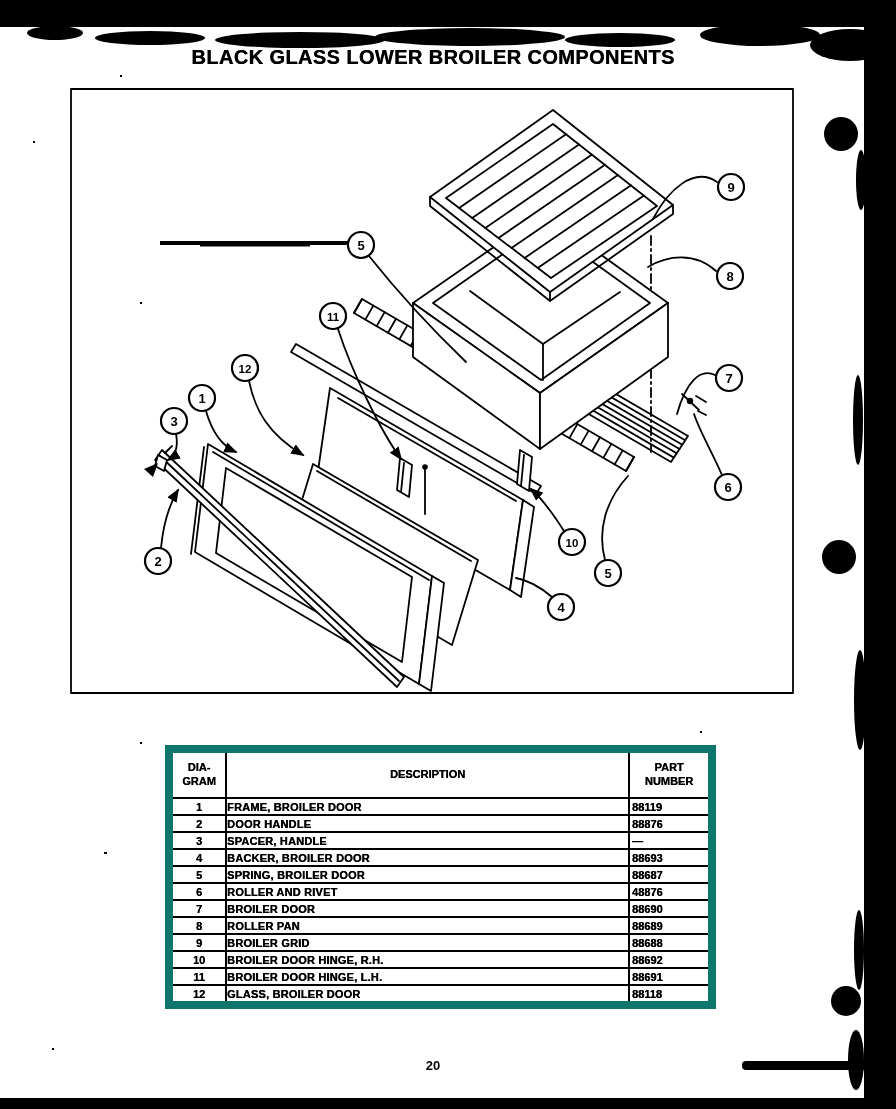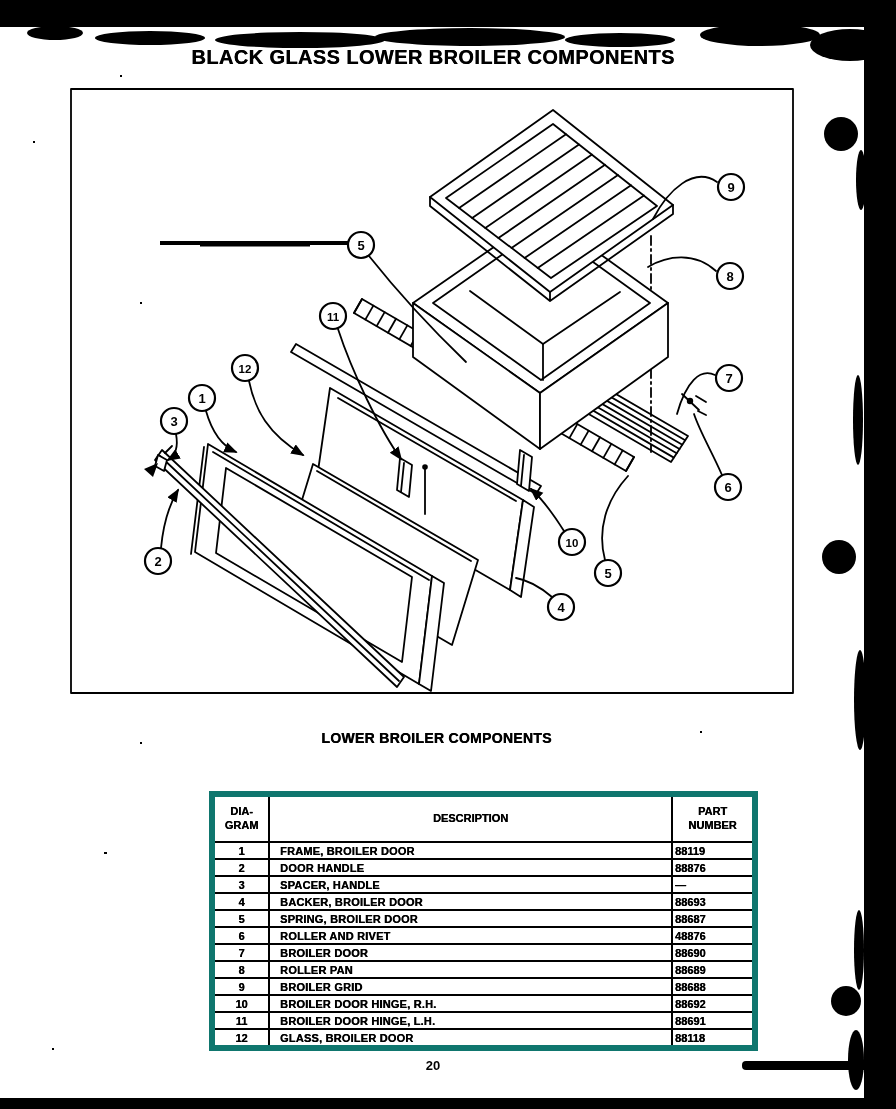--- a/index.html
+++ b/index.html
@@ -16,33 +16,32 @@
   .table-title{
     position:absolute;top:730px;left:165px;width:543px;text-align:center;
     font-size:14px;font-weight:bold;letter-spacing:0.3px;text-shadow:0.4px 0 #000;
   }
   .page-number{
     position:absolute;top:1058px;left:0;width:866px;text-align:center;
     font-size:13px;font-weight:bold;
   }
   svg.overlay{position:absolute;left:0;top:0;}
   .parts-table{
-    position:absolute;left:165px;top:791px;width:543px;
+    position:absolute;left:165px;top:745px;width:543px;
     border-collapse:collapse;table-layout:fixed;
-    border:6px solid #0f766e;
-    margin-left:44px;
+    border:8px solid #0f766e;
   }
   .parts-table th,.parts-table td{
     border:2px solid #000;font-weight:bold;color:#000;
     font-family:"Liberation Sans", sans-serif;
   }
   .parts-table thead th{font-size:11px;height:42px;line-height:1.25;text-align:center;text-shadow:0.35px 0 #000;}
   .parts-table tbody td{font-size:11px;height:13px;padding:1px 2px;text-shadow:0.35px 0 #000;}
   .parts-table td.c-dia{text-align:center;}
-  .parts-table td.c-desc{text-align:left;padding-left:10px;letter-spacing:0.2px;}
+  .parts-table td.c-desc{text-align:left;padding-left:0;letter-spacing:0.2px;}
   .parts-table td.c-part{text-align:left;}
   
   .ink{stroke:#000;fill:none;stroke-width:1.8;stroke-linejoin:round;stroke-linecap:round;}
   .ink-fill{stroke:#000;fill:#fff;stroke-width:1.8;stroke-linejoin:round;}
   .blob{fill:#000;stroke:none;}
   .callout-circle{fill:#fff;stroke:#000;stroke-width:2.2;}
   .callout-text{font-family:"Liberation Sans",sans-serif;font-weight:bold;fill:#000;text-anchor:middle;}
 </style>
 </head>
 <body>
@@ -283,21 +282,20 @@
           <circle cx="333" cy="316" r="13" class="callout-circle"></circle>
           <text x="333" y="320.5" class="callout-text" font-size="11.5">11</text>
         </g>
         <g>
           <circle cx="245" cy="368" r="13" class="callout-circle"></circle>
           <text x="245" y="372.5" class="callout-text" font-size="11.5">12</text>
         </g>
       </g>
   </svg>
 
-  <div class="table-title">LOWER BROILER COMPONENTS</div>
 
   <table class="parts-table">
     <colgroup>
         <col style="width:57px">
         <col style="width:403px">
         <col style="width:83px">
       </colgroup>
     <thead>
       <tr>
         <th>

